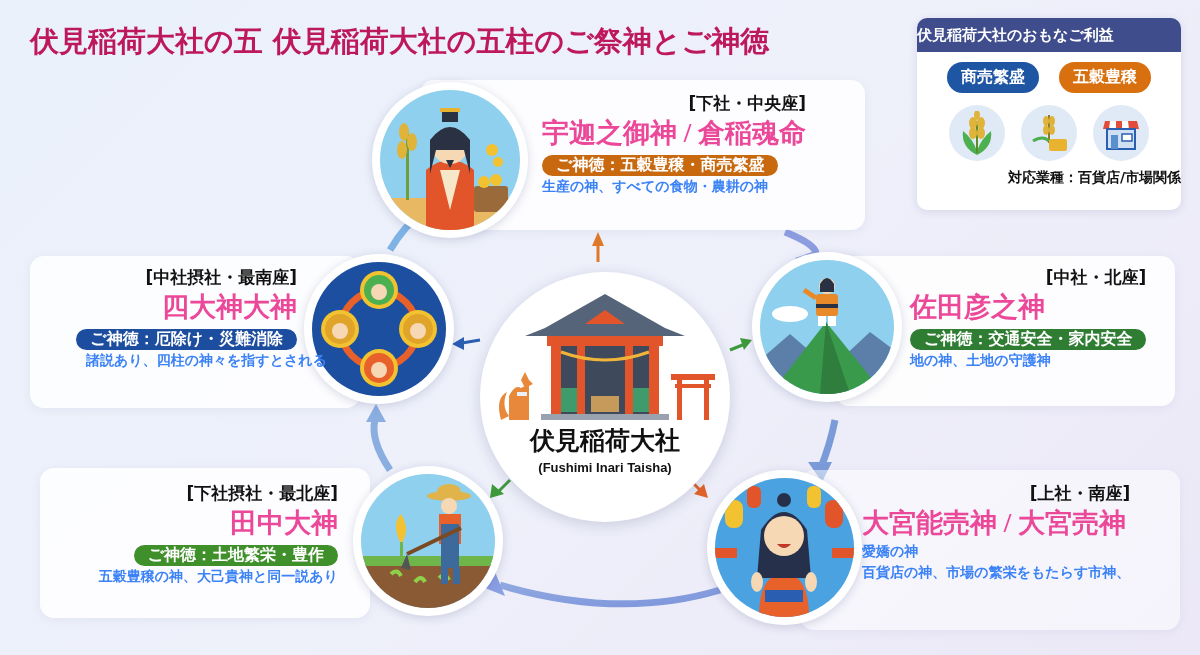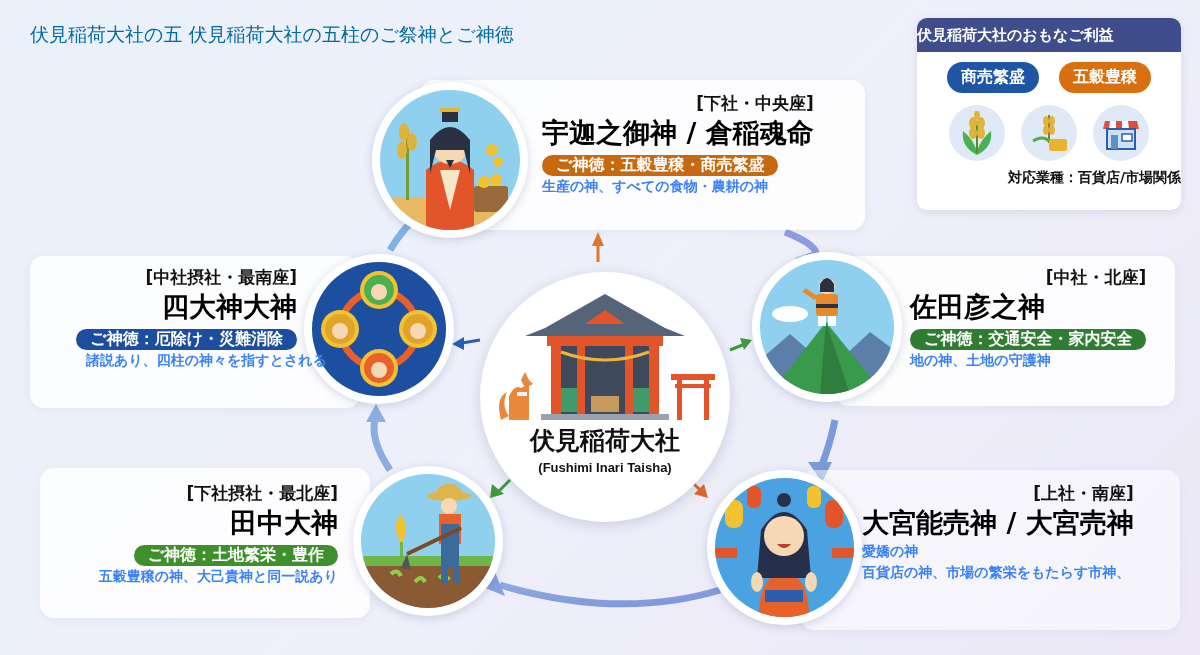--- a/index.html
+++ b/index.html
@@ -5,21 +5,21 @@
   * { box-sizing: border-box; margin: 0; padding: 0; }
   html, body { width: 1200px; height: 655px; overflow: hidden; }
   body {
     font-family: "DejaVu Sans", "Liberation Sans", sans-serif;
     background: linear-gradient(135deg, #eaf1fb 0%, #eef0fa 50%, #ece8f7 100%);
     position: relative;
     color: #111;
   }
   .title {
     position: absolute; left: 30px; top: 22px;
-    font-size: 19px; font-weight: normal; letter-spacing: 0px; color: #0369a1;
+    font-size: 29px; font-weight: bold; letter-spacing: 0px; color: #be185d;
   }
   
   .benefits {
     position: absolute; left: 917px; top: 18px; width: 264px; height: 192px;
     background: #fff; border-radius: 10px;
     box-shadow: 0 2px 8px rgba(80,90,140,0.15); overflow: hidden;
   }
   .benefits-head {
     background: #3f4d8c; color: #fff; font-size: 15px; font-weight: bold;
     text-align: left; height: 34px; line-height: 34px;
@@ -47,21 +47,21 @@
     position: absolute; width: 150px; height: 150px; border-radius: 50%;
     background: #fff; box-shadow: 0 2px 10px rgba(60,70,120,0.2);
     display: flex; align-items: center; justify-content: center;
   }
   .portrait-inner {
     width: 134px; height: 134px; border-radius: 50%; overflow: hidden;
   }
   .text-block { position: absolute; }
   .text-block.right { text-align: right; }
   .shrine-label { font-size: 17px; font-weight: bold; color: #111; text-align: right; }
-  .deity-name { font-size: 27px; font-weight: bold; color: #000000; line-height: 36px; white-space: nowrap; }
+  .deity-name { font-size: 27px; font-weight: bold; color: #ec4899; line-height: 36px; white-space: nowrap; font-family: Liberation Serif, serif; }
   .virtue {
     display: inline-block; color: #fff; font-size: 16px; font-weight: bold;
     padding: 0 14px; border-radius: 16px; margin-top: 4px; white-space: nowrap;
   }
   .desc { font-size: 14px; font-weight: bold; color: #3b82f6; line-height: 21px; white-space: nowrap; }
 
   
   .center {
     position: absolute; left: 480px; top: 272px; width: 250px; height: 250px;
     border-radius: 50%; background: #fff; box-shadow: 0 3px 14px rgba(60,70,120,0.2);

